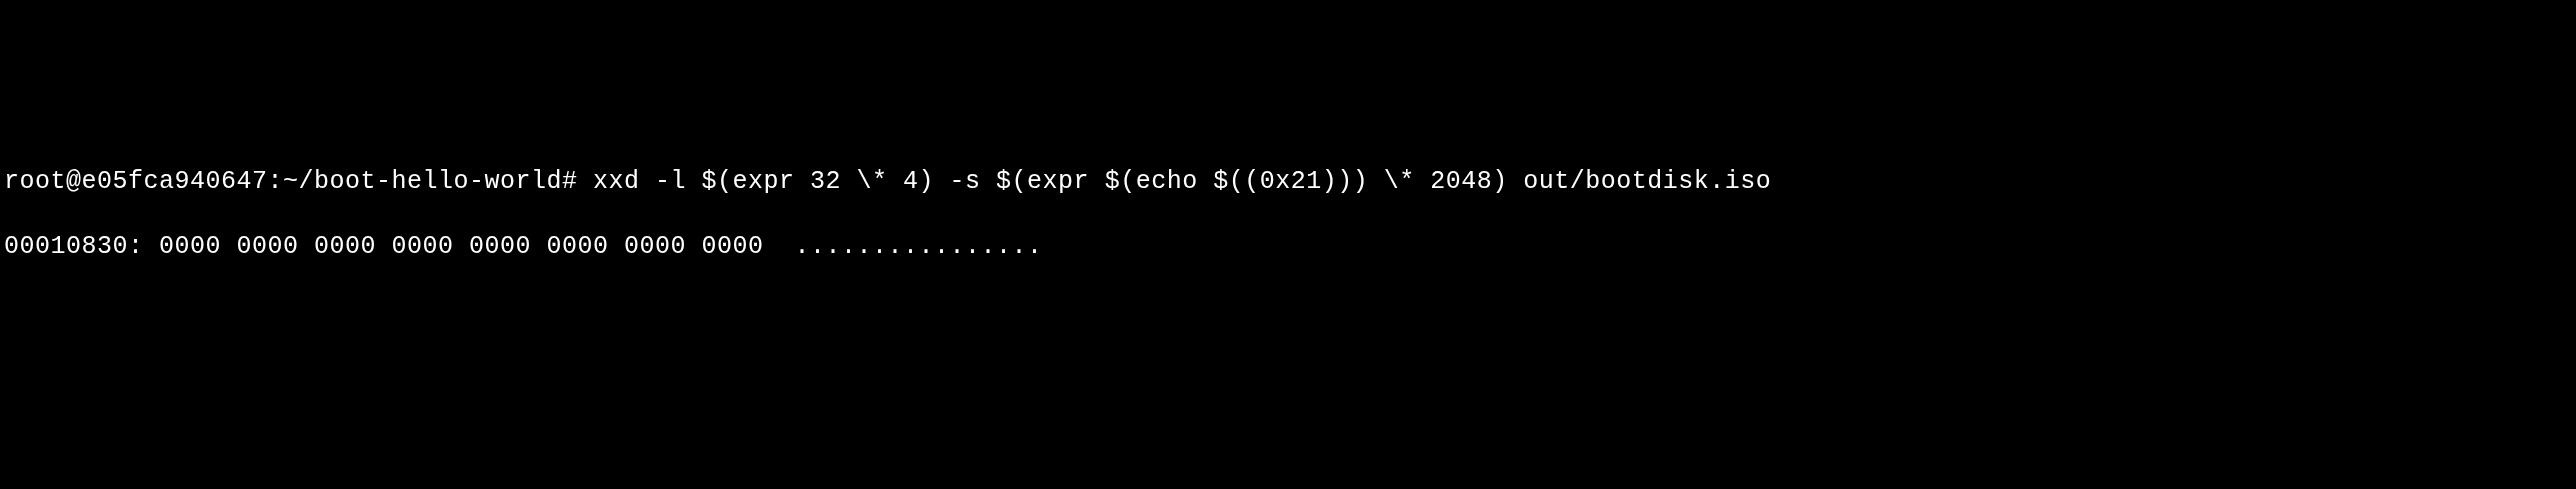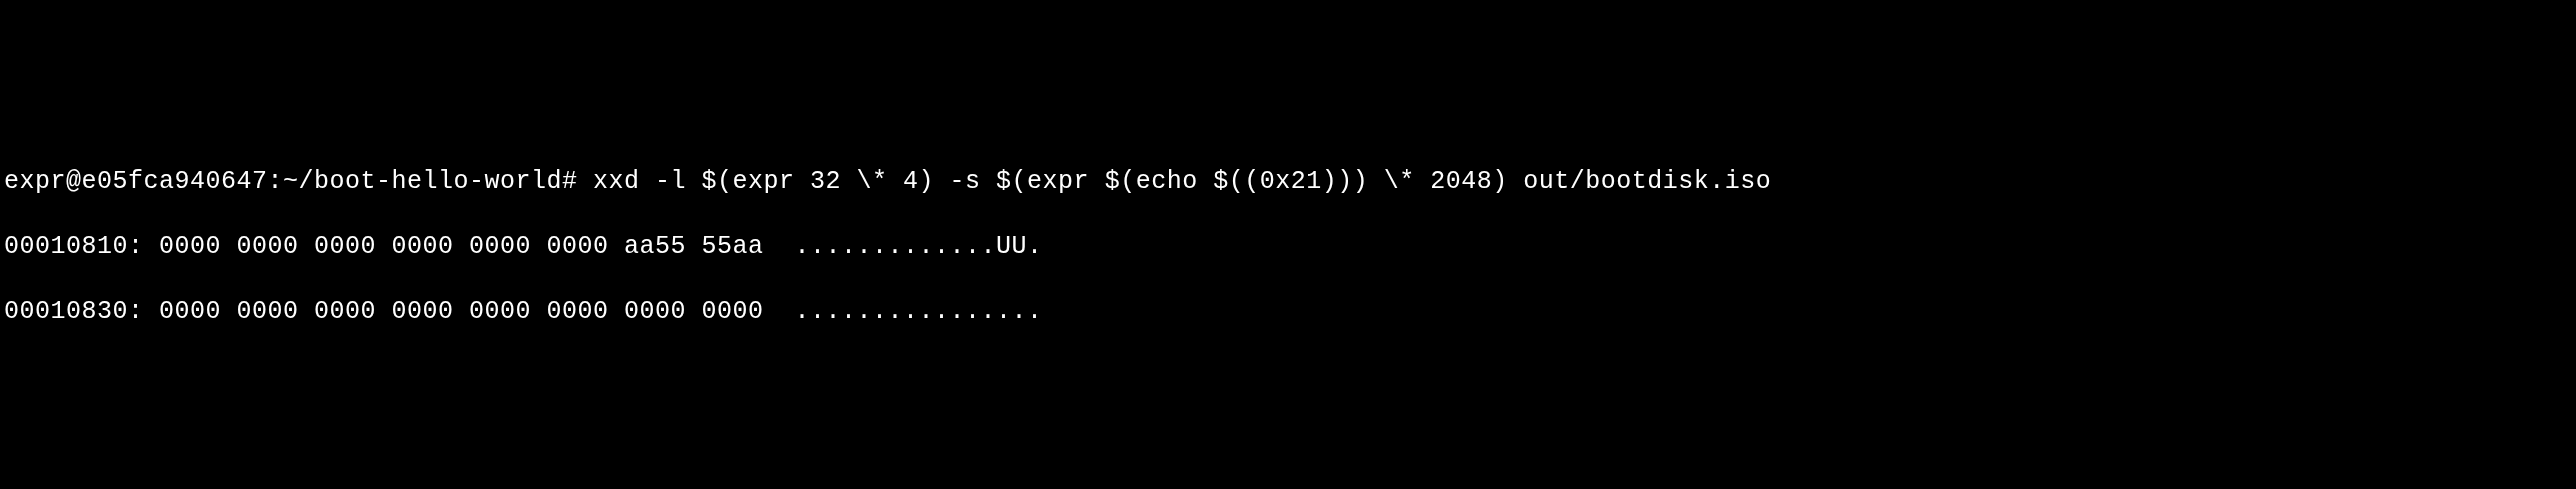--- a/index.html
+++ b/index.html
@@ -23,22 +23,21 @@
     .line {
       display: block;
     }
   </style>
 </head>
 <body>
 
 
 
 <div class="terminal">
-<span class="line"><span>expr</span>@<span>e05fca940647</span>:<span>~/boot-hello-world</span><span>#</span> <span>xxd -l $(expr 32 \* 4) -s $(expr $(echo $((0x21))) \* 2048) out/bootdisk.iso</span></span>
-<span class="line"><span>00010810:</span> <span>0000 0000 0000 0000 0000 0000 aa55 55aa</span>  <span>.............UU.</span></span>
+<span class="line"><span>root</span>@<span>e05fca940647</span>:<span>~/boot-hello-world</span><span>#</span> <span>xxd -l $(expr 32 \* 4) -s $(expr $(echo $((0x21))) \* 2048) out/bootdisk.iso</span></span>
 <span class="line"><span>00010830:</span> <span>0000 0000 0000 0000 0000 0000 0000 0000</span>  <span>................</span></span>
 
 
 
 
 
 </div>
 
 
 

